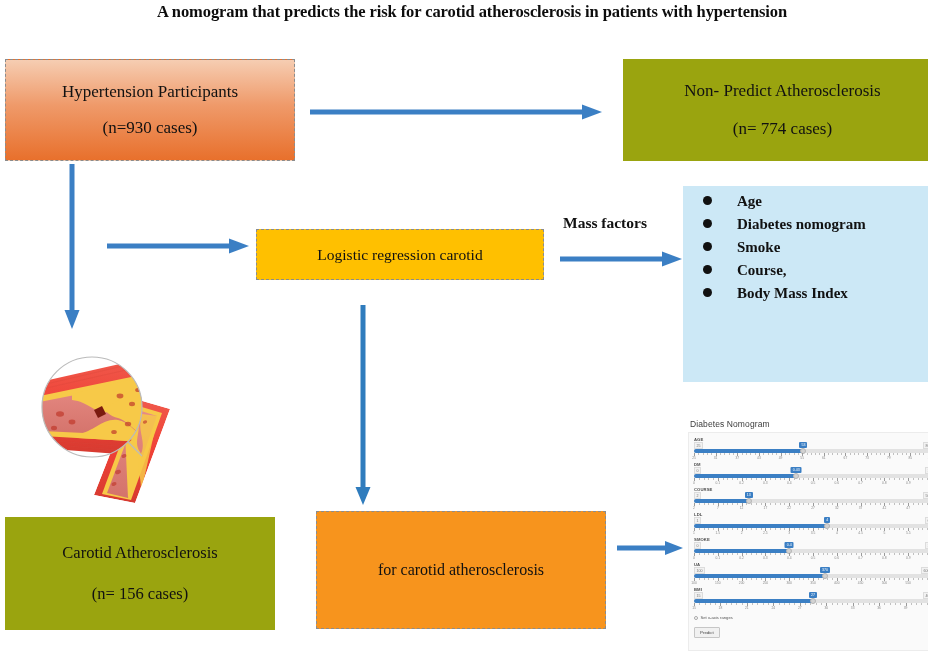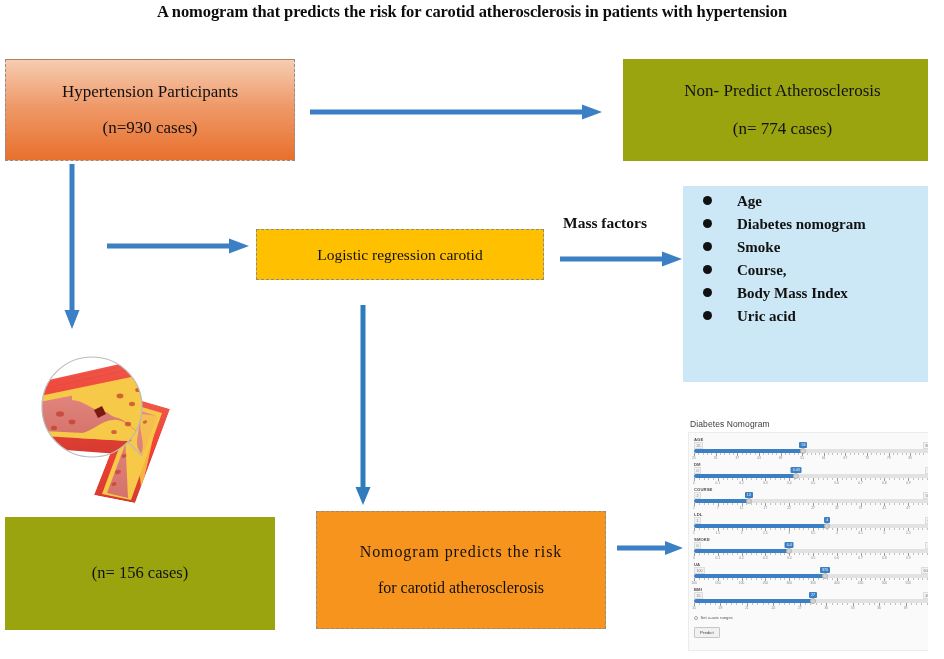--- a/index.html
+++ b/index.html
@@ -308,24 +308,20 @@
       <span>Smoke</span>
     </div>
     <div class="rf-item">
       <span class="rf-bullet"></span>
       <span>Course,</span>
     </div>
     <div class="rf-item">
       <span class="rf-bullet"></span>
       <span>Body Mass Index</span>
     </div>
-    <div class="rf-item">
-      <span class="rf-bullet"></span>
-      <span>Uric acid</span>
-    </div>
   </div>
 
   <svg id="vessel-illustration" viewBox="0 0 190 152">
     <defs>
       <linearGradient id="vesWall" x1="0" y1="0" x2="0" y2="1">
         <stop offset="0%" stop-color="#f05a4c"></stop>
         <stop offset="50%" stop-color="#ef4136"></stop>
         <stop offset="100%" stop-color="#d63a30"></stop>
       </linearGradient>
       <linearGradient id="vesLumen" x1="0" y1="0" x2="0" y2="1">
@@ -388,25 +384,25 @@
     <circle cx="60" cy="55" r="50" fill="none" stroke="#bbbbbb" stroke-width="1.2"></circle>
     <line x1="96" y1="90" x2="110" y2="104" stroke="#bbbbbb" stroke-width="1.2"></line>
   </svg>
 
   <svg class="arrow" style="left:352px; top:305px;" width="22" height="200">
     <line x1="11" y1="0" x2="11" y2="186" stroke="#2f7cbd" stroke-width="5"></line>
     <polygon points="3.5,182 11,200 18.5,182" fill="#2f7cbd"></polygon>
   </svg>
 
   <div class="box" id="box-carotid">
+    <span class="ln ln1">Carotid Atherosclerosis</span>
     <span class="ln ln2">(n= 156 cases)</span>
   </div>
 
   <div class="box" id="box-nomogram">
-    <span class="ln ln1">Nomogram  predicts  the  risk</span>
     <span class="ln ln2">for carotid atherosclerosis</span>
   </div>
 
   <svg class="arrow" style="left:617px; top:538px;" width="66" height="20">
     <line x1="0" y1="10" x2="52" y2="10" stroke="#3b7fc4" stroke-width="5"></line>
     <polygon points="48,3 66,10 48,17" fill="#3b7fc4"></polygon>
   </svg>
 
   <div id="nomogram-app">
     <div id="nomogram-title">Diabetes Nomogram</div>

